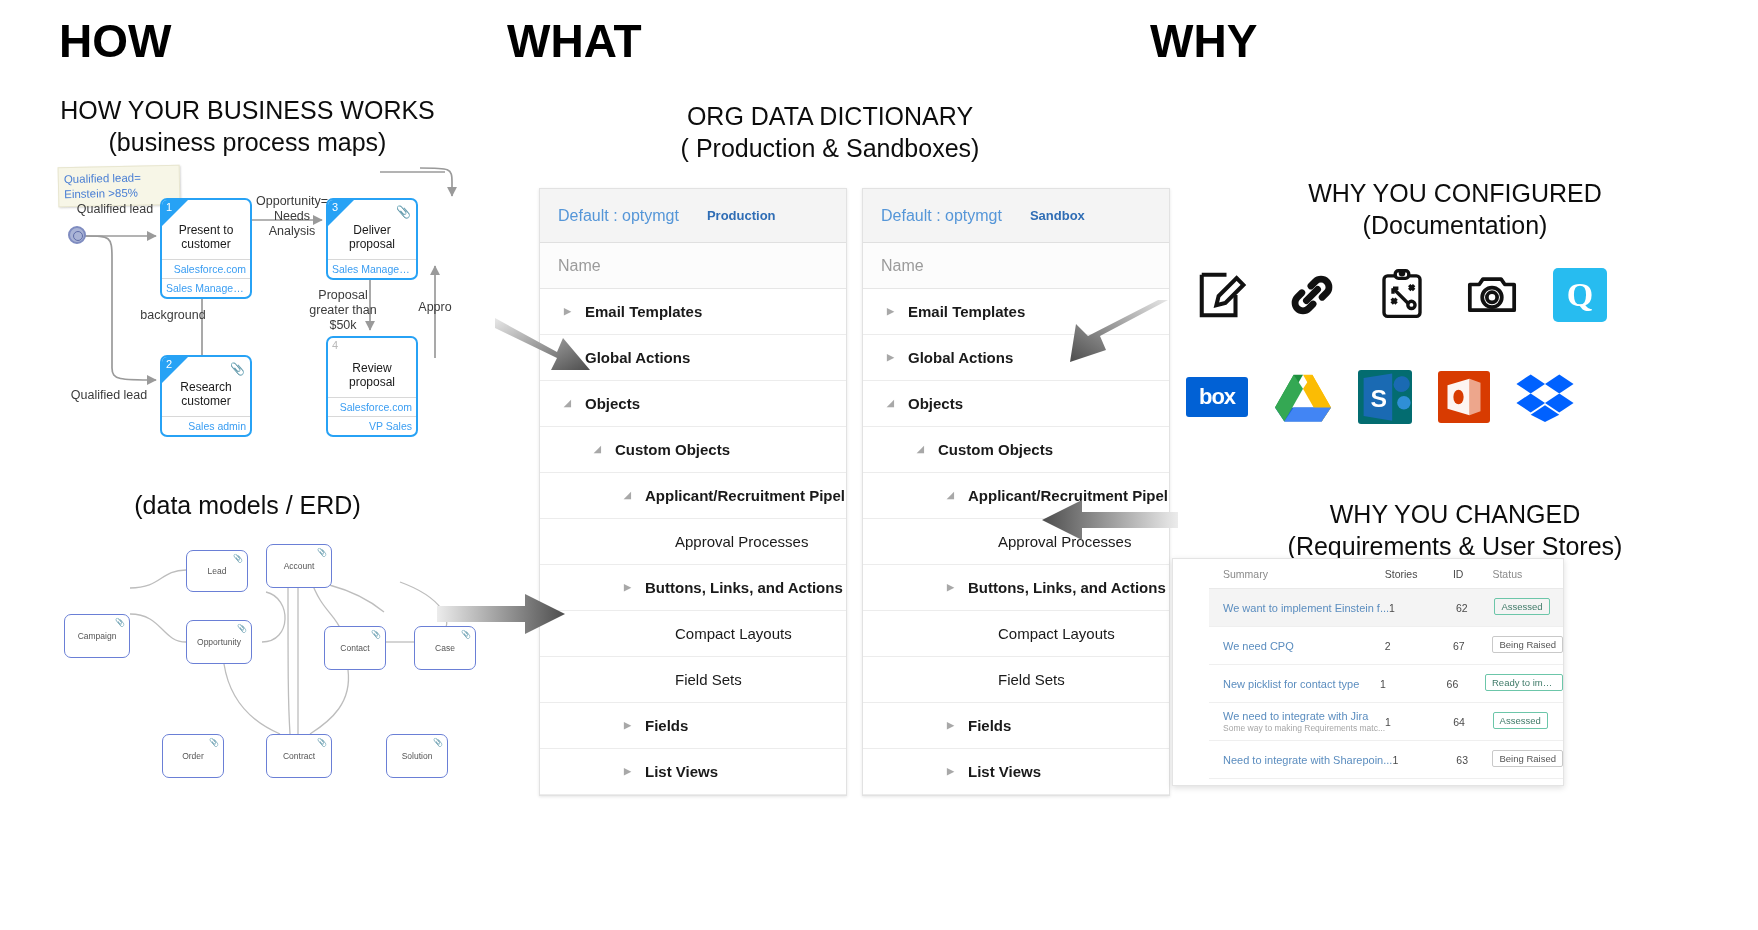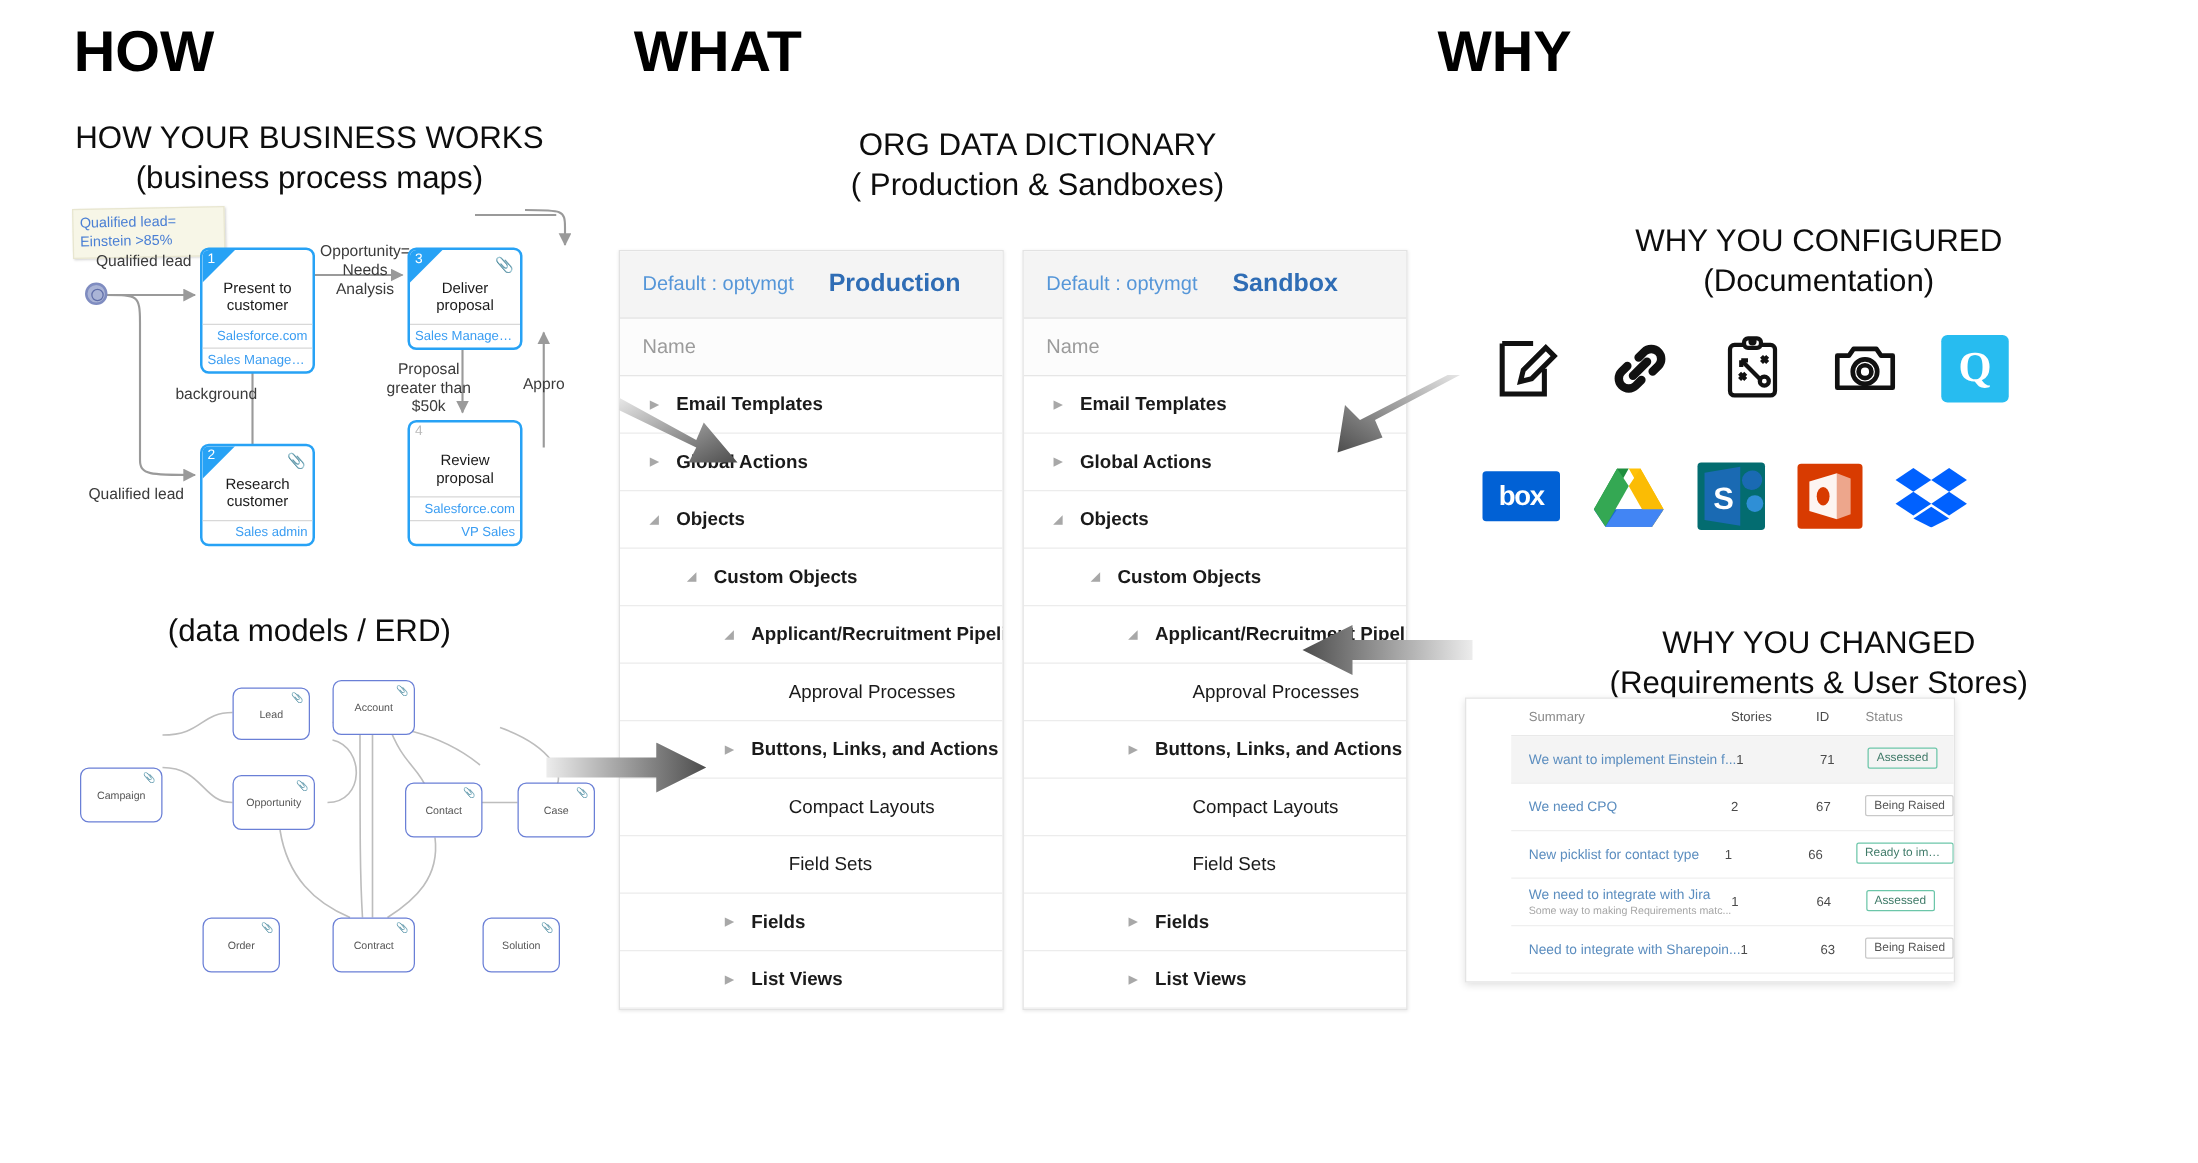--- a/index.html
+++ b/index.html
@@ -93,33 +93,34 @@
     position:absolute; border:1.3px solid #6a7fd6; border-radius:7px;
     background:#fff; font-size:8.5px; color:#555;
     display:flex; align-items:center; justify-content:center;
   }
   .ent .clip2 {
     position:absolute; right:4px; top:3px; font-size:8px; color:#b0b0b0;
   }
 
   
   .panel {
-    position:absolute; top:200px; width:308px; height:608px;
+    position:absolute; top:188px; width:308px; height:608px;
     background:#fff; border:1px solid #e2e2e2;
     box-shadow:0 1px 3px rgba(0,0,0,.10);
     overflow:hidden;
+    margin-left:44px;
   }
   #panel-prod { left:495px; }
   #panel-sbx  { left:818px; }
   .panel-head {
     height:54px; background:#f4f4f4; border-bottom:1px solid #e0e0e0;
     display:flex; align-items:center; padding:0 18px; gap:14px;
   }
   .panel-default { font-size:16px; color:#5596d8; white-space:nowrap; }
-  .panel-env { font-size:20px; color:#2f6db5; font-weight:bold; margin-left:14px; }
+  .panel-env { font-size:13px; color:#2f6db5; font-weight:bold; margin-left:14px; }
   .panel-namebar {
     height:46px; border-bottom:1px solid #e6e6e6;
     display:flex; align-items:center; padding:0 18px;
     background:#fcfcfc;
   }
   .panel-namebar span { font-size:16px; color:#9b9b9b; }
   .trow {
     height:46px; border-bottom:1px solid #ececec;
     display:flex; align-items:center; white-space:nowrap;
     font-size:15px; color:#1a1a1a; overflow:hidden;
@@ -530,21 +531,21 @@
     <div class="c-sto">Stories</div>
     <div class="c-id">ID</div>
     <div class="c-sta">Status</div>
   </div>
   <div id="req-rows">
       <div class="rt-row alt">
         <div class="c-sum">
           <a href="#">We want to implement Einstein f...</a>
         </div>
         <div class="c-sto">1</div>
-        <div class="c-id">71</div>
+        <div class="c-id">62</div>
         <div class="c-sta"><span class="badge green">Assessed</span></div>
       </div>
       <div class="rt-row">
         <div class="c-sum">
           <a href="#">We need CPQ</a>
         </div>
         <div class="c-sto">2</div>
         <div class="c-id">67</div>
         <div class="c-sta"><span class="badge">Being Raised</span></div>
       </div>

